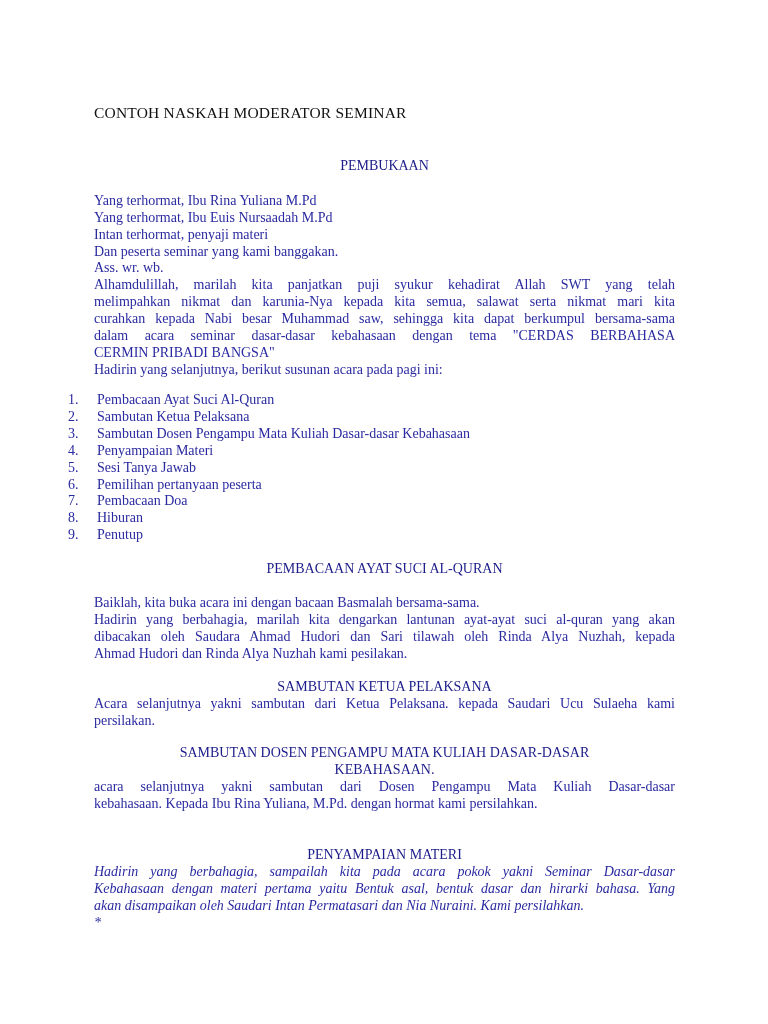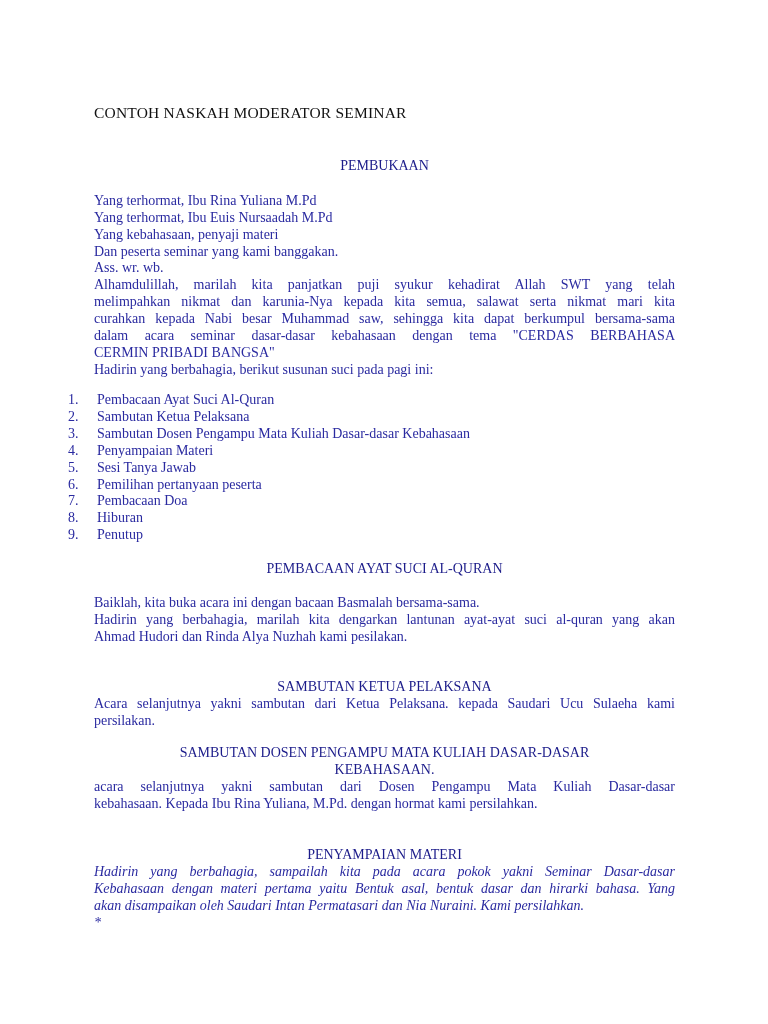--- a/index.html
+++ b/index.html
@@ -84,32 +84,32 @@
 
 <div class="page">
 
   <div class="doc-title">CONTOH NASKAH MODERATOR SEMINAR</div>
 
   <div class="heading" style="top:157px;">PEMBUKAAN</div>
 
   <div class="para" style="top:192px;">
     <span class="line">Yang terhormat,  Ibu Rina Yuliana M.Pd</span>
     <span class="line">Yang terhormat, Ibu Euis Nursaadah M.Pd</span>
-    <span class="line">Yang kebahasaan, penyaji materi</span>
+    <span class="line">Intan terhormat, penyaji materi</span>
     <span class="line">Dan peserta seminar yang kami banggakan.</span>
   </div>
 
   <div class="para" style="top:259px;">
     <span class="line">Ass. wr. wb.</span>
     <span class="jline">Alhamdulillah, marilah kita panjatkan puji syukur kehadirat Allah SWT yang telah</span>
     <span class="jline">melimpahkan nikmat dan karunia-Nya kepada kita semua, salawat serta nikmat mari kita</span>
     <span class="jline">curahkan kepada Nabi besar Muhammad saw,  sehingga kita dapat berkumpul bersama-sama</span>
     <span class="jline">dalam acara seminar dasar-dasar kebahasaan dengan tema "CERDAS BERBAHASA</span>
     <span class="line">CERMIN PRIBADI BANGSA"</span>
-    <span class="line">Hadirin yang berbahagia, berikut susunan suci pada pagi ini:</span>
+    <span class="line">Hadirin yang selanjutnya, berikut susunan acara pada pagi ini:</span>
   </div>
 
   <ul class="list">
     <li>
         <span class="num">1.</span>
         <span>Pembacaan Ayat Suci Al-Quran</span>
       </li>
     <li>
         <span class="num">2.</span>
         <span>Sambutan Ketua Pelaksana</span>
@@ -141,20 +141,21 @@
     <li>
         <span class="num">9.</span>
         <span>Penutup</span>
       </li>
   </ul>
 
   <div class="heading" style="top:560px;">PEMBACAAN AYAT SUCI AL-QURAN</div>
   <div class="para" style="top:594px;">
     <span class="line">Baiklah, kita buka acara ini dengan bacaan Basmalah bersama-sama.</span>
     <span class="jline">Hadirin yang berbahagia, marilah kita dengarkan lantunan ayat-ayat suci al-quran yang akan</span>
+    <span class="jline">dibacakan oleh Saudara Ahmad Hudori dan Sari tilawah oleh Rinda Alya Nuzhah, kepada</span>
     <span class="line">Ahmad Hudori dan Rinda Alya Nuzhah kami pesilakan.</span>
   </div>
 
   <div class="heading" style="top:678px;">SAMBUTAN KETUA PELAKSANA</div>
   <div class="para" style="top:695px;">
     <span class="jline">Acara selanjutnya  yakni sambutan dari Ketua Pelaksana.  kepada Saudari Ucu Sulaeha kami</span>
     <span class="line">persilakan.</span>
   </div>
 
   <div class="heading" style="top:744px;">

